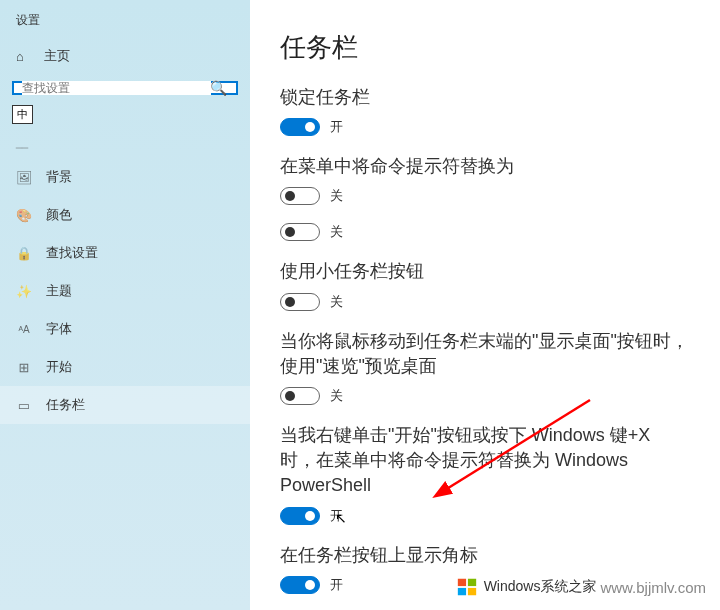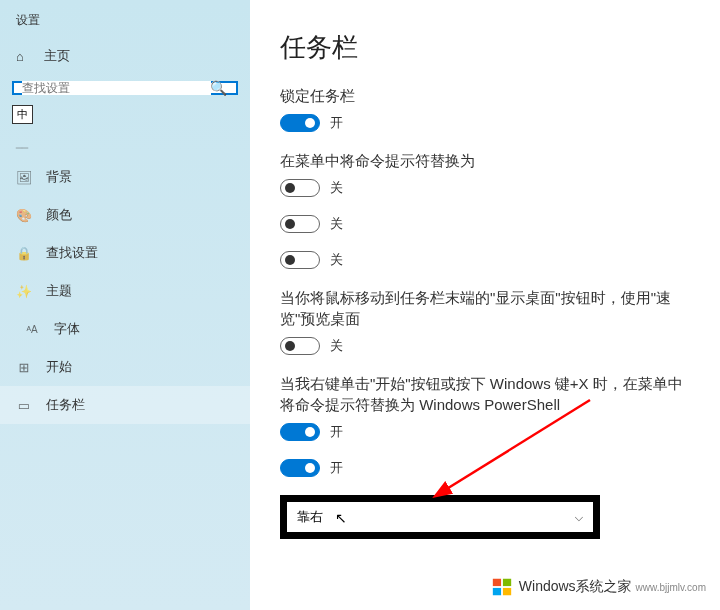--- a/index.html
+++ b/index.html
@@ -21,39 +21,39 @@
     .section-label { padding: 16px 16px 4px; font-size: 12px; color: #555; font-weight: bold; opacity: 0.4; }
     
     .nav-item { display: flex; align-items: center; padding: 10px 16px; color: #333; font-size: 13px; cursor: pointer; }
     .nav-item .icon { margin-right: 14px; width: 16px; text-align: center; opacity: 0.7; }
     .nav-item.active { background: rgba(255,255,255,0.3); }
     
     .main { flex: 1; padding: 30px 30px 20px 30px; overflow-y: auto; background: #fff; }
     .main h1 { font-size: 26px; font-weight: 400; color: #222; margin-bottom: 20px; }
     
     .setting-group { margin-bottom: 18px; }
-    .setting-label { font-size: 15px; color: #333; margin-bottom: 8px; line-height: 1.4; }
+    .setting-label { font-size: 18px; color: #333; margin-bottom: 8px; line-height: 1.4; }
     
     .toggle { display: flex; align-items: center; }
     .toggle-switch { width: 40px; height: 18px; border-radius: 10px; position: relative; cursor: pointer; border: 1px solid #666; }
     .toggle-switch.on { background: #0078d4; border-color: #0078d4; }
     .toggle-switch.off { background: #fff; border-color: #666; }
     .toggle-knob { width: 10px; height: 10px; border-radius: 50%; position: absolute; top: 3px; }
     .toggle-switch.on .toggle-knob { background: #fff; right: 4px; }
     .toggle-switch.off .toggle-knob { background: #333; left: 4px; }
     .toggle-text { margin-left: 10px; font-size: 13px; color: #333; }
     
     .dropdown { border: 7px solid #000000; padding: 6px 10px; font-size: 13px; display: flex; justify-content: space-between; align-items: center; width: 320px; background: #fff; }
     .chevron { font-size: 11px; color: #666; }
     
     .arrow-annotation { position: absolute; pointer-events: none; }
     
     .watermark { position: absolute; bottom: 8px; right: 10px; display: flex; align-items: center; font-size: 14px; color: #333; background: rgba(255,255,255,0.9); padding: 4px; margin-top: 44px; }
     .watermark-logo { width: 22px; height: 22px; margin-right: 6px; }
-    .watermark-url { font-size: 10px; color: #888; margin-left: 4px; text-align: center; }
+    .watermark-url { font-size: 15px; color: #888; margin-left: 4px; text-align: center; }
     .watermark-text { font-weight: 500; }
     
     .cursor-fake { position: absolute; left: 335px; top: 510px; font-size: 14px; pointer-events: none; }
   </style>
 </head>
 <body>
 
 <div class="container">
   <div class="sidebar">
     <div class="sidebar-title">设置</div>
@@ -81,21 +81,21 @@
     </div>
     <div class="nav-item">
       <span class="icon">🔒</span>
       <span>查找设置</span>
     </div>
     <div class="nav-item">
       <span class="icon">✨</span>
       <span>主题</span>
     </div>
     <div class="nav-item">
-      <span class="icon" style="font-size:10px;margin-left:8px;">ᴬA</span>
+      <span class="icon" style="font-size:10px;">ᴬA</span>
       <span>字体</span>
     </div>
     <div class="nav-item">
       <span class="icon">⊞</span>
       <span>开始</span>
     </div>
     <div class="nav-item active">
       <span class="icon">▭</span>
       <span>任务栏</span>
     </div>
@@ -127,20 +127,21 @@
     <div class="setting-group">
       <div class="toggle">
         <div class="toggle-switch off">
             <div class="toggle-knob"></div>
           </div>
         <span class="toggle-text">关</span>
       </div>
     </div>
 
     <div class="setting-group">
+      <div class="setting-label">使用小任务栏按钮</div>
       <div class="toggle">
         <div class="toggle-switch off">
             <div class="toggle-knob"></div>
           </div>
         <span class="toggle-text">关</span>
       </div>
     </div>
 
     <div class="setting-group">
       <div class="setting-label">当你将鼠标移动到任务栏末端的"显示桌面"按钮时，使用"速览"预览桌面</div>
@@ -156,20 +157,21 @@
       <div class="setting-label">当我右键单击"开始"按钮或按下 Windows 键+X 时，在菜单中将命令提示符替换为 Windows PowerShell</div>
       <div class="toggle">
         <div class="toggle-switch on">
             <div class="toggle-knob"></div>
           </div>
         <span class="toggle-text">开</span>
       </div>
     </div>
 
     <div class="setting-group">
+      <div class="setting-label">在任务栏按钮上显示角标</div>
       <div class="toggle">
         <div class="toggle-switch on">
             <div class="toggle-knob"></div>
           </div>
         <span class="toggle-text">开</span>
       </div>
     </div>
 
     <div class="setting-group">
       <div class="dropdown">

